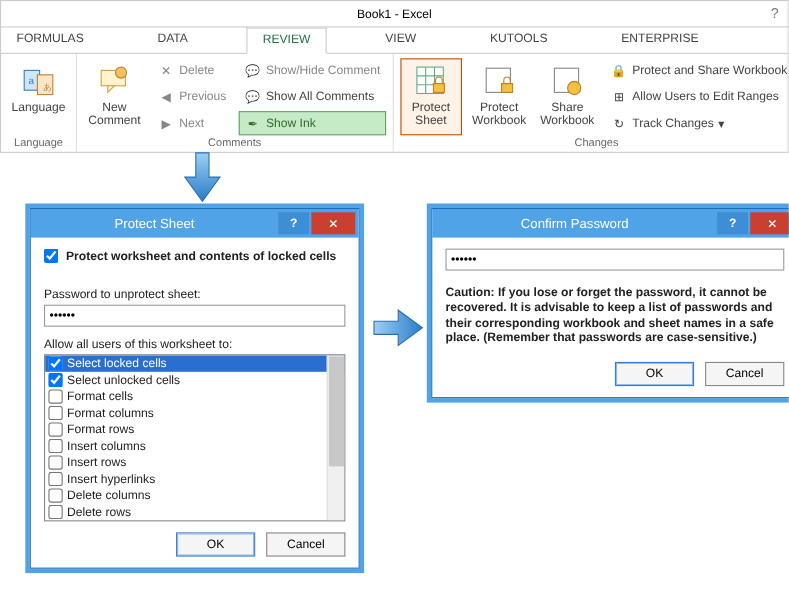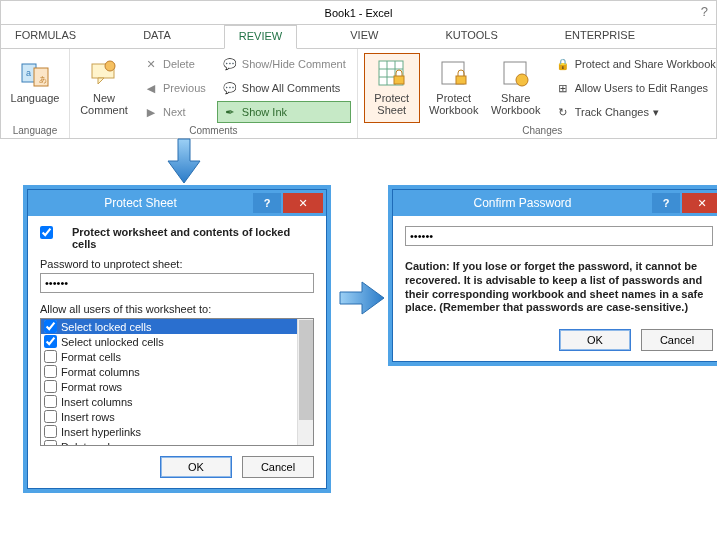--- a/index.html
+++ b/index.html
@@ -29,25 +29,25 @@
   .arrow { position:absolute; }
   .arrow svg { display:block; }
   
   
   .dialog { position:absolute; background:#fff; border:1px solid #1e6bb8; box-shadow:0 0 0 4px #4fa3e6; }
   .dlg-title { background:#4fa3e6; color:#fff; display:flex; align-items:center; height:26px; position:relative; }
   .dlg-title .t { flex:1; text-align:center; font-size:12px; }
   .dlg-title .help-btn { width:28px; height:20px; background:#3d8ed4; color:#fff; display:flex; align-items:center; justify-content:center; margin-right:2px; font-weight:bold; }
   .dlg-title .close-btn { width:40px; height:20px; background:#c94030; color:#fff; display:flex; align-items:center; justify-content:center; margin-right:3px; }
   .dlg-body { padding:10px 12px; font-size:11px; color:#222; }
-  .check-row { display:flex; align-items:flex-start; gap:19px; margin-bottom:8px; }
+  .check-row { display:flex; align-items:flex-end; gap:7px; margin-bottom:23px; }
   .check-row input { width:13px; height:13px; }
   .check-row.bold label { font-weight:bold; }
   .pwd-input { width:100%; border:1px solid #999; padding:3px 4px; font-size:11px; margin-bottom:10px; }
-  .listbox { border:1px solid #888; height:128px; overflow:hidden; margin-bottom:10px; position:relative;}
+  .listbox { border:1px solid #888; height:152px; overflow:hidden; margin-bottom:10px; position:relative;}
   .listbox .scrollbar { position:absolute; right:0; top:0; bottom:0; width:16px; background:#f0f0f0; border-left:1px solid #ddd; }
   .listbox .thumb { background:#c8c8c8; width:14px; margin:1px; height:100px; }
   .list-item { display:flex; align-items:center; gap:4px; padding:1px 3px; font-size:11px; }
   .list-item.selected { background:#2a6fcf; color:#fff; }
   .list-item input { width:13px; height:13px; background:#fff; }
   .btn-row { display:flex; justify-content:flex-end; gap:10px; }
   .btn { width:72px; height:22px; border:1px solid #888; background:#f5f5f5; font-size:11px; }
   .btn.default { border:1px solid #3a7fd6; box-shadow:0 0 0 1px #8fb9e8 inset; }
   .caution { font-weight:bold; font-size:11px; line-height:1.25; margin:4px 0 14px 0; }
 </style>

